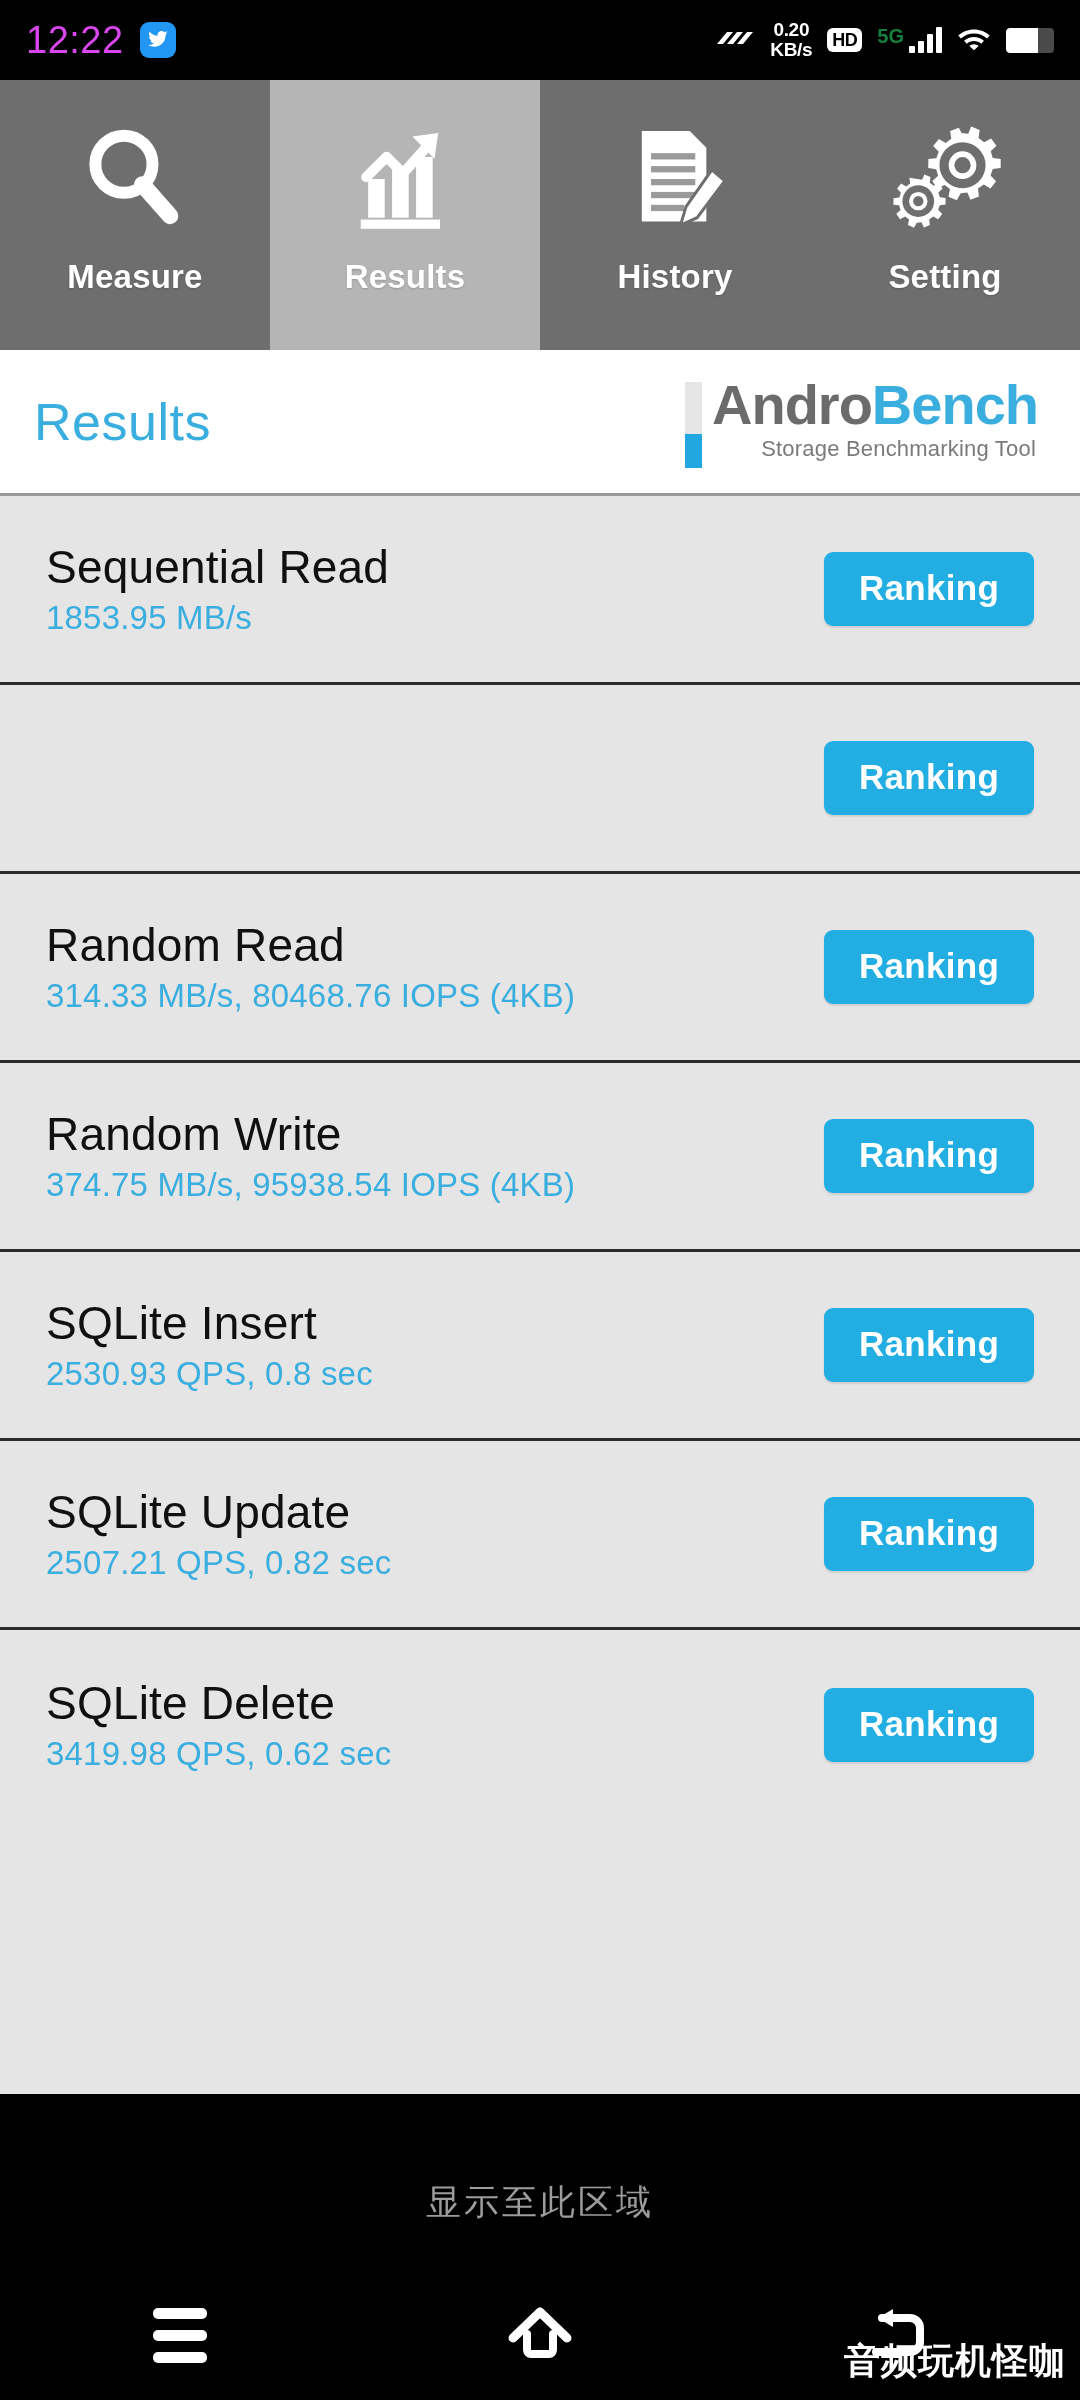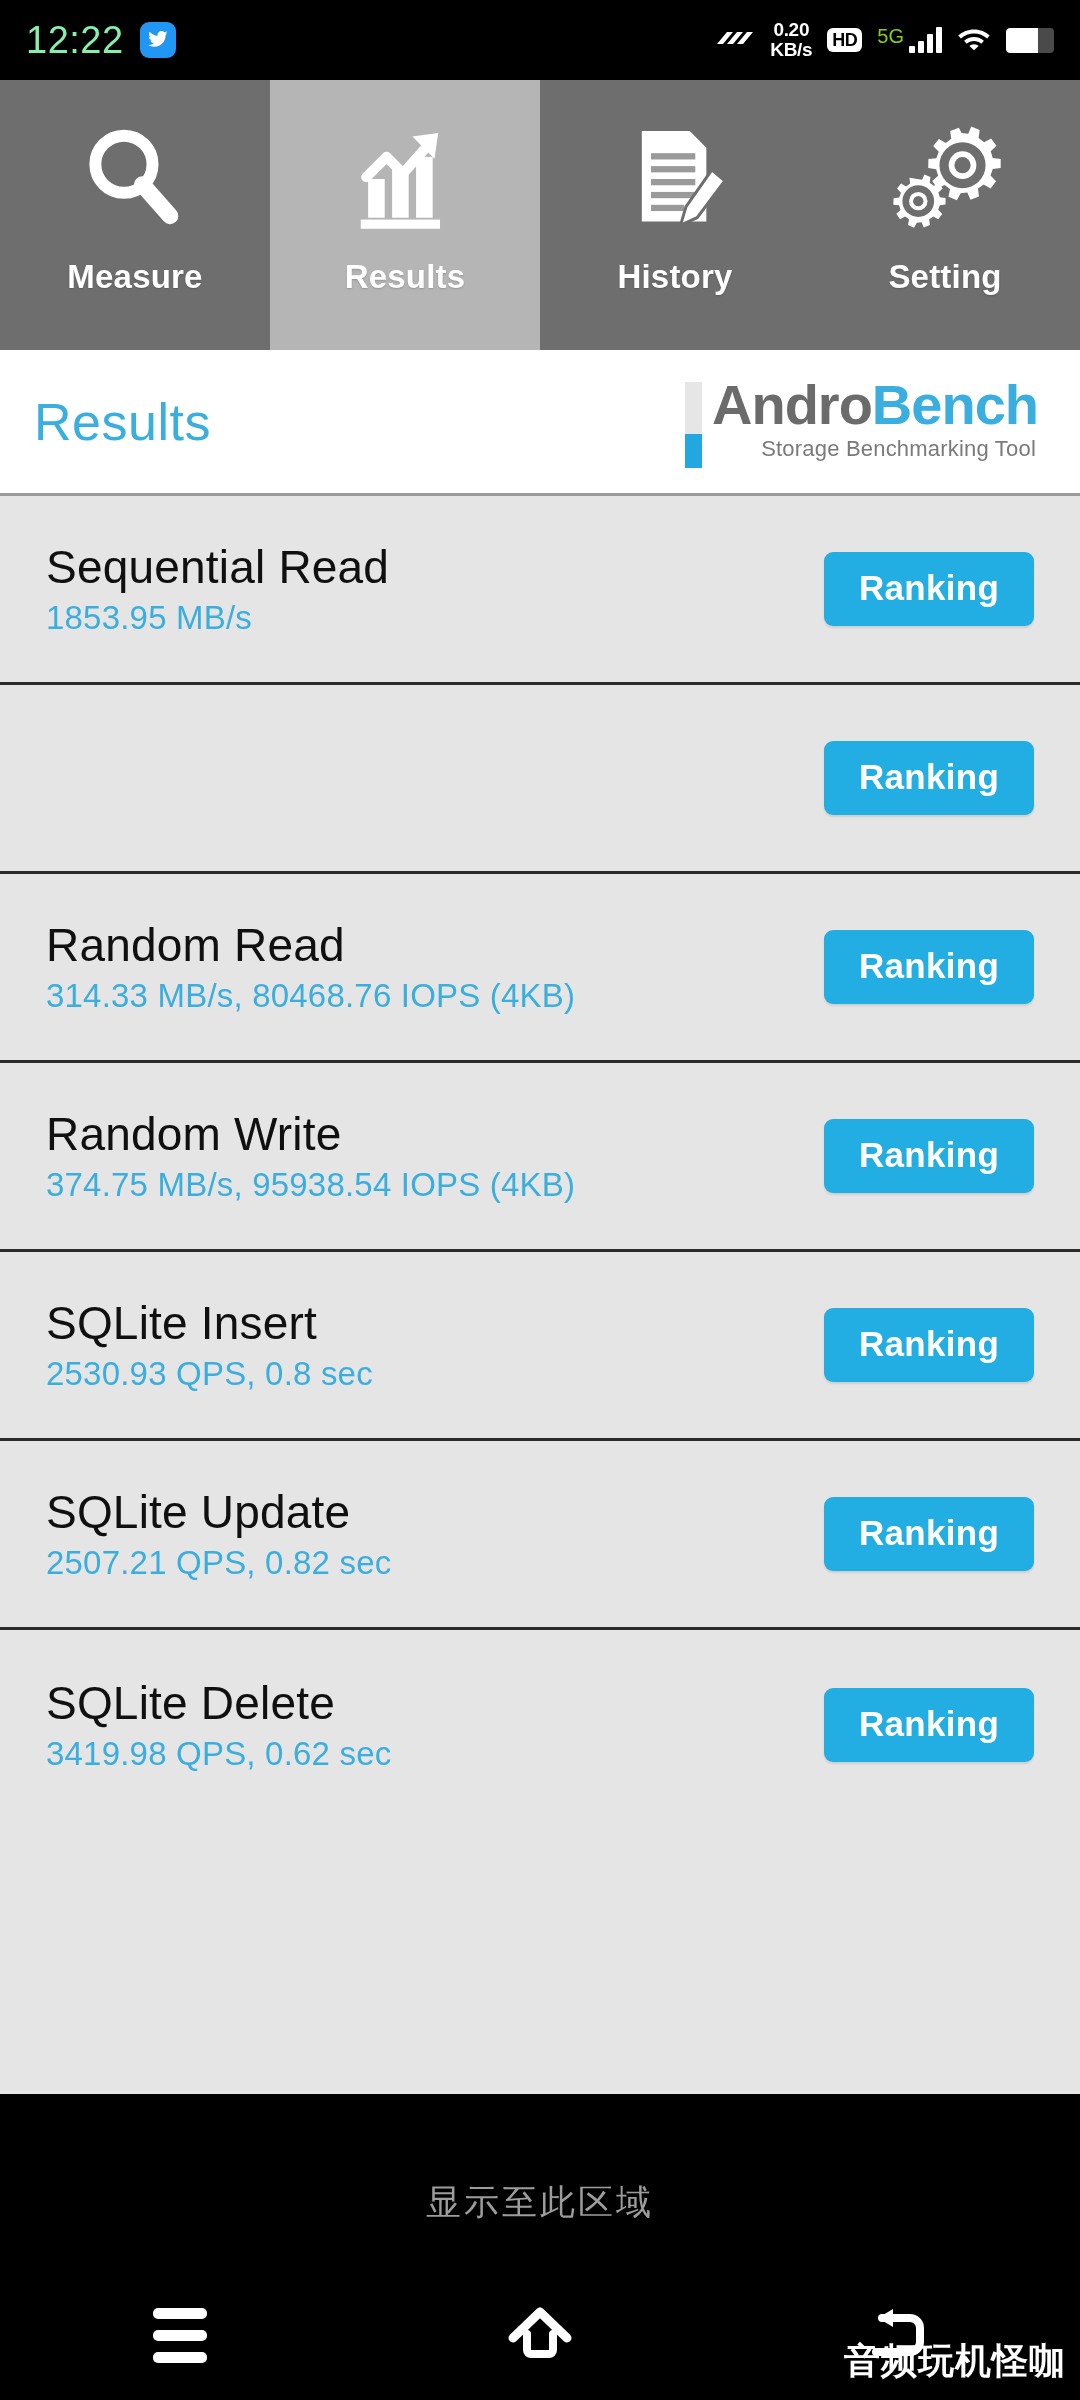--- a/index.html
+++ b/index.html
@@ -11,40 +11,40 @@
   }
   #screen { position:relative; width:1080px; height:2400px; background:#000; }
 
   
   .statusbar {
     position:absolute; top:0; left:0; width:1080px; height:80px;
     background:#000; display:flex; align-items:center;
     padding:0 26px;
   }
   .sb-left { display:flex; align-items:center; gap:16px; }
-  .sb-clock { color:#86efac; font-size:38px; letter-spacing:0.5px; font-weight:400; }
+  .sb-clock { color:#d946ef; font-size:38px; letter-spacing:0.5px; font-weight:400; }
   .sb-appicon {
     width:36px; height:36px; border-radius:9px; background:#2196f3;
     display:flex; align-items:center; justify-content:center;
     position:relative; overflow:hidden;
   }
   .sb-appicon svg { width:26px; height:26px; display:block; }
   .sb-right { margin-left:auto; display:flex; align-items:center; gap:15px; }
   .sb-speedicon { display:flex; align-items:center; }
   .sb-speedicon svg { width:44px; height:24px; }
   .sb-netspeed {
     color:#fff; font-size:19px; line-height:20px; text-align:center;
     font-weight:600; letter-spacing:-0.3px;
   }
   .sb-hd {
     color:#000000; background:#fff; font-size:18px; font-weight:700;
     border-radius:6px; padding:2px 5px; line-height:20px; letter-spacing:-0.5px;
   }
   .sb-cell { display:flex; align-items:flex-end; gap:5px; }
-  .sb-5g { color:#84cc16; font-size:20px; font-weight:400; line-height:18px; align-self:flex-start; }
+  .sb-5g { color:#15803d; font-size:20px; font-weight:700; line-height:18px; align-self:flex-start; }
   .sb-bars { display:flex; align-items:flex-end; gap:3px; height:26px; }
   .sb-bars i { width:6px; background:#fff; border-radius:1px; display:block; }
   .sb-bars i:nth-child(1){ height:7px; }
   .sb-bars i:nth-child(2){ height:12px; }
   .sb-bars i:nth-child(3){ height:19px; }
   .sb-bars i:nth-child(4){ height:26px; }
   .sb-wifi svg { width:34px; height:26px; }
   .sb-battery {
     width:48px; height:25px; border-radius:4px; background:#4a4a4a;
     position:relative; overflow:hidden;

